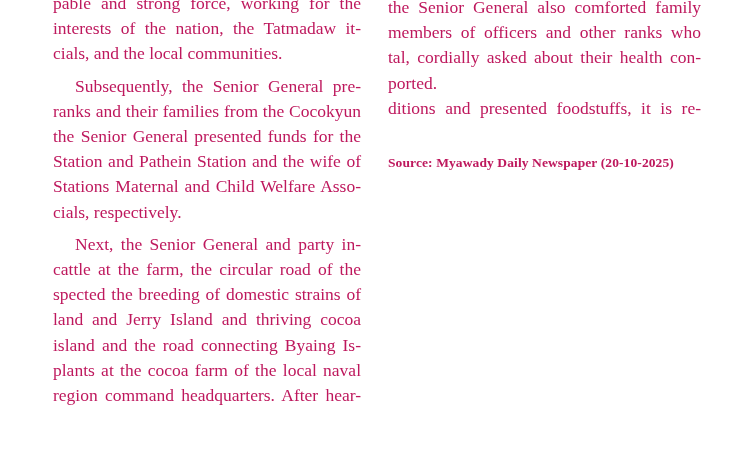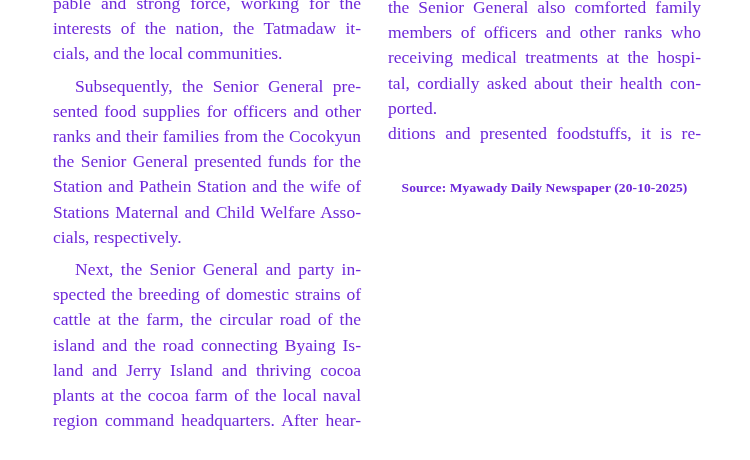--- a/index.html
+++ b/index.html
@@ -7,21 +7,21 @@
     padding: 0;
     background: #ffffff;
   }
   .page {
     position: relative;
     width: 750px;
     height: 460px;
     background: #ffffff;
     overflow: hidden;
     font-family: "Liberation Serif", "DejaVu Serif", serif;
-    color: #6d28d9;
+    color: #be185d;
   }
   .column {
     position: absolute;
   }
   .column.left {
     left: 53px;
     top: -9px;
     width: 308px;
   }
   .column.right {
@@ -46,65 +46,63 @@
     text-align-last: left;
   }
   .line.indent {
     text-indent: 22px;
   }
   .source {
     margin-top: 34px;
     font-size: 13.5px;
     line-height: 16px;
     font-weight: 700;
-    text-align: center;
+    text-align: left;
     letter-spacing: 0.1px;
   }
 </style>
 </head>
 <body>
 
 <div class="page">
 
   <div class="column left">
 
     <div class="para">
       <div class="line">pable and strong force, working for the</div>
       <div class="line">interests of the nation, the Tatmadaw it-</div>
       <div class="line last">cials, and the local communities.</div>
     </div>
 
     <div class="para">
       <div class="line indent">Subsequently, the Senior General pre-</div>
-      <div class="line">sented food supplies for officers and other</div>
       <div class="line">ranks and their families from the Cocokyun</div>
       <div class="line">the Senior General presented funds for the</div>
       <div class="line">Station and Pathein Station and the wife of</div>
       <div class="line">Stations Maternal and Child Welfare Asso-</div>
       <div class="line last">cials, respectively.</div>
     </div>
 
     <div class="para">
       <div class="line indent">Next, the Senior General and party in-</div>
+      <div class="line">cattle at the farm, the circular road of the</div>
       <div class="line">spected the breeding of domestic strains of</div>
-      <div class="line">cattle at the farm, the circular road of the</div>
+      <div class="line">land and Jerry Island and thriving cocoa</div>
       <div class="line">island and the road connecting Byaing Is-</div>
-      <div class="line">land and Jerry Island and thriving cocoa</div>
       <div class="line">plants at the cocoa farm of the local naval</div>
       <div class="line">region command headquarters. After hear-</div>
     </div>
 
   </div>
 
   <div class="column right">
 
     <div class="para">
       <div class="line">the Senior General also comforted family</div>
       <div class="line">members of officers and other ranks who</div>
-      <div class="line">receiving medical treatments at the hospi-</div>
       <div class="line">tal, cordially asked about their health con-</div>
       <div class="line last">ported.</div>
       <div class="line">ditions and presented foodstuffs, it is re-</div>
     </div>
 
     <div class="source">Source: Myawady Daily Newspaper (20-10-2025)</div>
 
   </div>
 
 </div>

